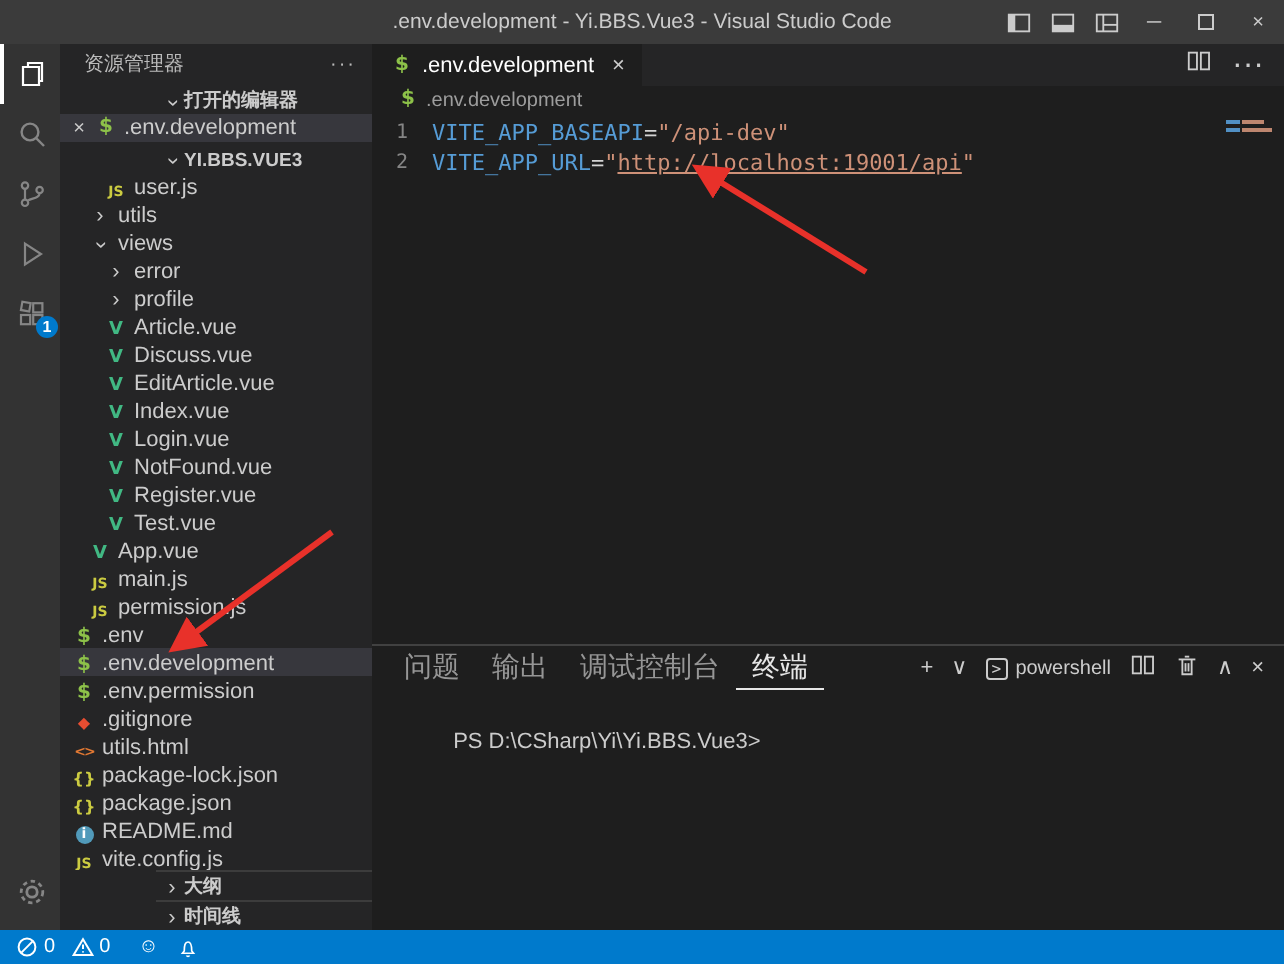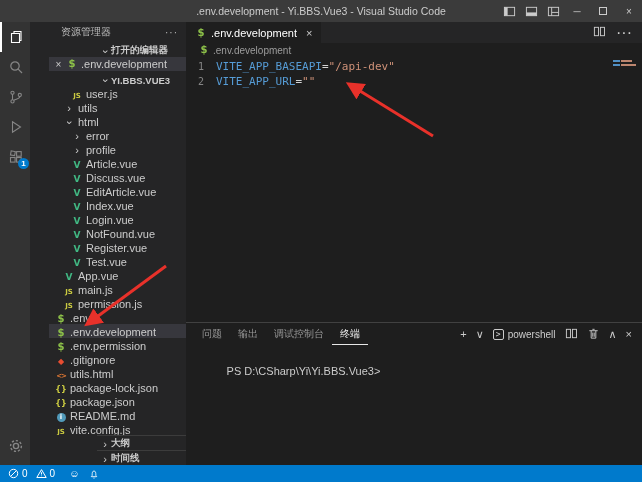--- a/index.html
+++ b/index.html
@@ -21,21 +21,21 @@
 
   
   .activitybar { width: 30px; flex: none; background: #333333; display: flex; flex-direction: column; }
   .ab-item { height: 30px; display: grid; place-items: center; position: relative; color: #868686; border-left: 2px solid transparent; cursor: pointer; }
   .ab-item.active { color: #ffffff; border-left-color: #ffffff; }
   .ab-item svg { width: 16px; height: 16px; }
   .ab-item.bottom { margin-top: auto; margin-bottom: 4px; }
   .badge { position: absolute; right: 1px; bottom: 3px; min-width: 11px; height: 11px; border-radius: 6px; background: #007acc; color: #fff; font-size: 8px; line-height: 11px; text-align: center; padding: 0 2px; font-weight: bold; }
 
   
-  .sidebar { width: 156px; flex: none; background: #252526; display: flex; flex-direction: column; font-size: 11px; color: #cccccc; overflow: hidden; padding-left: 19px; }
+  .sidebar { width: 156px; flex: none; background: #252526; display: flex; flex-direction: column; font-size: 11px; color: #cccccc; overflow: hidden; }
   .sb-title { height: 20px; flex: none; display: flex; align-items: center; padding: 0 8px 0 12px; font-size: 10px; color: #bbbbbb; }
   .sb-title .more { margin-left: auto; letter-spacing: 1px; cursor: pointer; }
   .section-header { height: 15px; flex: none; display: flex; align-items: flex-end; font-size: 9.5px; font-weight: bold; color: #cccccc; padding-left: 2px; cursor: pointer; margin-left: 48px; }
   .section-header.bordered { border-top: 1px solid #3c3c3c; }
   .chev { width: 12px; flex: none; text-align: center; font-size: 11px; font-weight: normal; color: #cccccc; display: inline-block; line-height: 1; }
   .chev.down { transform: rotate(90deg); }
   .oe-row { height: 14px; flex: none; display: flex; align-items: center; background: #37373d; padding-left: 5px; gap: 3px; cursor: pointer; }
   .oe-close { font-size: 10px; width: 9px; text-align: center; color: #cccccc; }
   #file-tree { flex: 1; min-height: 0; overflow: hidden; }
   .tree-row { height: 14px; display: flex; align-items: flex-end; gap: 3px; white-space: nowrap; cursor: pointer; }
@@ -69,21 +69,21 @@
   .minimap { position: absolute; top: 3px; right: 3px; width: 26px; }
   .mm-row { height: 2px; margin-bottom: 2px; display: flex; gap: 1px; }
   .mm-b { background: #569cd6; width: 7px; height: 2px; display: block; opacity:.9; }
   .mm-o { background: #ce9178; width: 11px; height: 2px; display: block; opacity:.9; }
   .mm-o.w { width: 15px; }
 
   
   .panel { height: 143px; flex: none; display: flex; flex-direction: column; border-top: 1px solid #414141; }
   .panel-header { height: 22px; flex: none; display: flex; align-items: center; padding: 0 10px 0 8px; }
   .panel-tabs { display: flex; height: 100%; }
-  .panel-tab { display: flex; align-items: center; padding: 0 8px; font-size: 10px; color: #969696; border-bottom: 1px solid transparent; cursor: pointer; }
+  .panel-tab { display: flex; align-items: center; padding: 0 8px; font-size: 14px; color: #969696; border-bottom: 1px solid transparent; cursor: pointer; }
   .panel-tab.active { color: #e7e7e7; border-bottom-color: #e7e7e7; }
   .panel-actions { margin-left: auto; display: flex; align-items: center; gap: 9px; color: #cccccc; font-size: 11px; }
   .panel-actions svg { width: 13px; height: 13px; }
   .pa-glyph { cursor: pointer; line-height: 1; }
   .shell-btn { display: flex; align-items: center; gap: 4px; font-size: 10px; cursor: pointer; }
   .shell-ic { font-size: 8px; border: 1px solid #cccccc; width: 11px; height: 11px; line-height: 9px; text-align: center; border-radius: 2px; font-family: "DejaVu Sans Mono", monospace; }
   .terminal { flex: 1; padding: 8px 10px; font-family: Liberation Sans, sans-serif; font-size: 11px; color: #cccccc; white-space: pre; }
 
   
   .statusbar { height: 17px; flex: none; background: #007acc; color: #ffffff; display: flex; align-items: center; font-size: 10px; padding: 0 10px 0 8px; }
@@ -200,21 +200,21 @@
           <div class="tree-row" style="padding-left: 22px;">
             <span class="ticon js">JS</span>
             <span class="tree-label">user.js</span>
           </div>
           <div class="tree-row" style="padding-left: 14px;">
             <span class="chev">›</span>
             <span class="tree-label">utils</span>
           </div>
           <div class="tree-row" style="padding-left: 14px;">
             <span class="chev down">›</span>
-            <span class="tree-label">html</span>
+            <span class="tree-label">views</span>
           </div>
           <div class="tree-row" style="padding-left: 22px;">
             <span class="chev">›</span>
             <span class="tree-label">error</span>
           </div>
           <div class="tree-row" style="padding-left: 22px;">
             <span class="chev">›</span>
             <span class="tree-label">profile</span>
           </div>
           <div class="tree-row" style="padding-left: 22px;">
@@ -325,21 +325,21 @@
           <span>···</span>
         </div>
       </div>
       <div class="breadcrumb">
         <span class="ticon env">$</span>
         <span>.env.development</span>
       </div>
       <div class="code-area">
         <div id="code-lines">
             <div class="code-line"><span class="lnum">1</span><span class="tok-key">VITE_APP_BASEAPI</span><span class="tok-op">=</span><span class="tok-str">"/api-dev"</span></div>
-            <div class="code-line"><span class="lnum">2</span><span class="tok-key">VITE_APP_URL</span><span class="tok-op">=</span><span class="tok-str">"</span><span class="tok-str">"</span></div>
+            <div class="code-line"><span class="lnum">2</span><span class="tok-key">VITE_APP_URL</span><span class="tok-op">=</span><span class="tok-str">"</span><span class="tok-str tok-link">http://localhost:19001/api</span><span class="tok-str">"</span></div>
           </div>
         <div class="minimap">
           <div class="mm-row">
               <i class="mm-b"></i>
               <i class="mm-o"></i>
             </div>
           <div class="mm-row">
               <i class="mm-b"></i>
               <i class="mm-o w"></i>
             </div>

